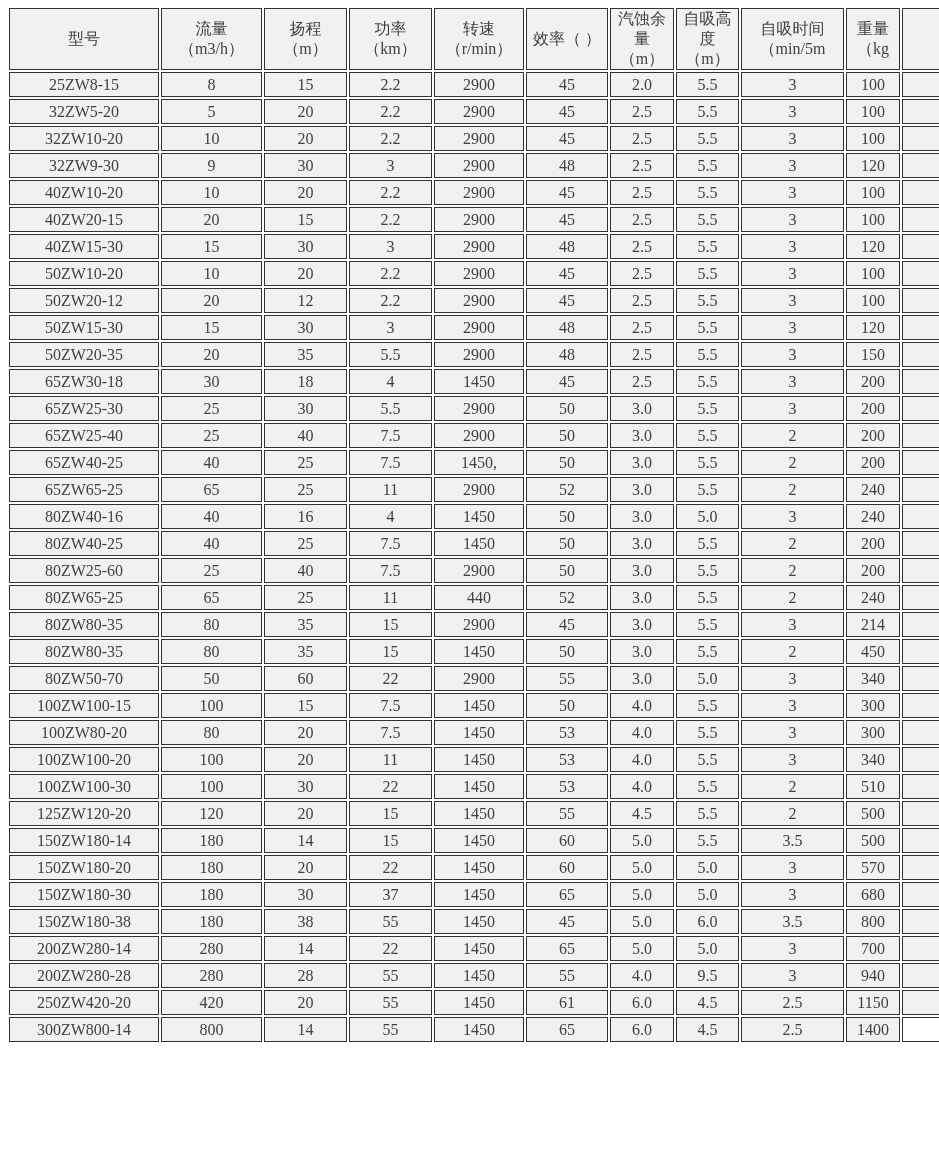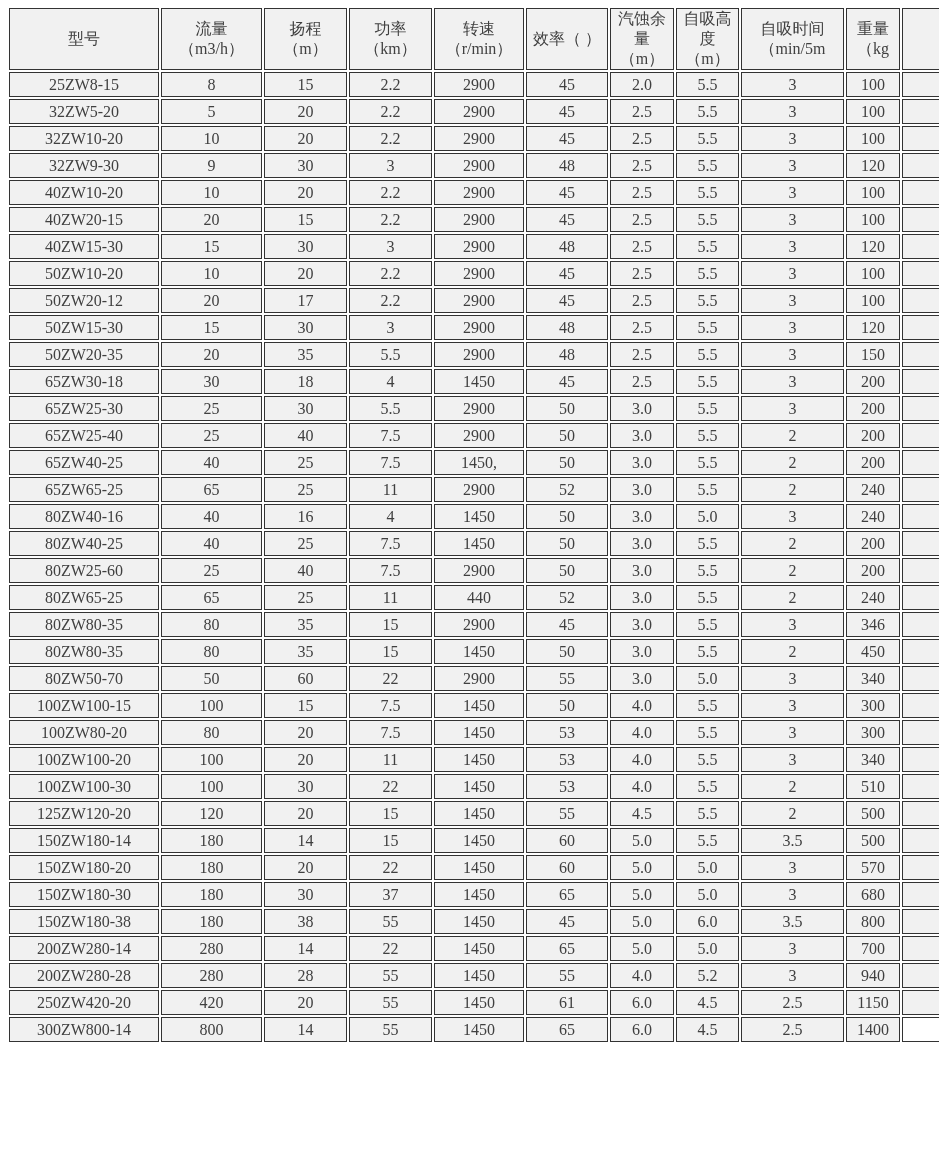--- a/index.html
+++ b/index.html
@@ -191,21 +191,21 @@
           <td>45</td>
           <td>2.5</td>
           <td>5.5</td>
           <td>3</td>
           <td>100</td>
           <td></td>
         </tr>
         <tr>
           <td>50ZW20-12</td>
           <td>20</td>
-          <td>17</td>
+          <td>12</td>
           <td>2.2</td>
           <td>2900</td>
           <td>45</td>
           <td>2.5</td>
           <td>5.5</td>
           <td>3</td>
           <td>100</td>
           <td></td>
         </tr>
         <tr>
@@ -354,21 +354,21 @@
         <tr>
           <td>80ZW80-35</td>
           <td>80</td>
           <td>35</td>
           <td>15</td>
           <td>2900</td>
           <td>45</td>
           <td>3.0</td>
           <td>5.5</td>
           <td>3</td>
-          <td>346</td>
+          <td>214</td>
           <td></td>
         </tr>
         <tr>
           <td>80ZW80-35</td>
           <td>80</td>
           <td>35</td>
           <td>15</td>
           <td>1450</td>
           <td>50</td>
           <td>3.0</td>
@@ -521,21 +521,21 @@
           <td></td>
         </tr>
         <tr>
           <td>200ZW280-28</td>
           <td>280</td>
           <td>28</td>
           <td>55</td>
           <td>1450</td>
           <td>55</td>
           <td>4.0</td>
-          <td>5.2</td>
+          <td>9.5</td>
           <td>3</td>
           <td>940</td>
           <td></td>
         </tr>
         <tr>
           <td>250ZW420-20</td>
           <td>420</td>
           <td>20</td>
           <td>55</td>
           <td>1450</td>

